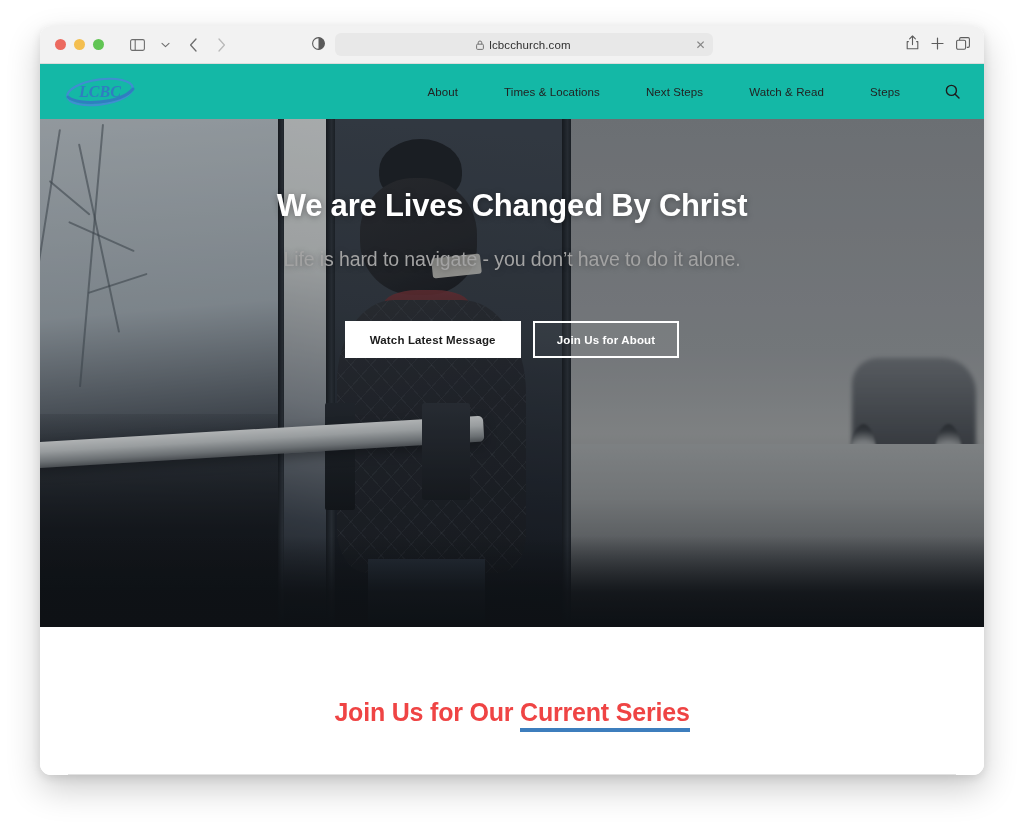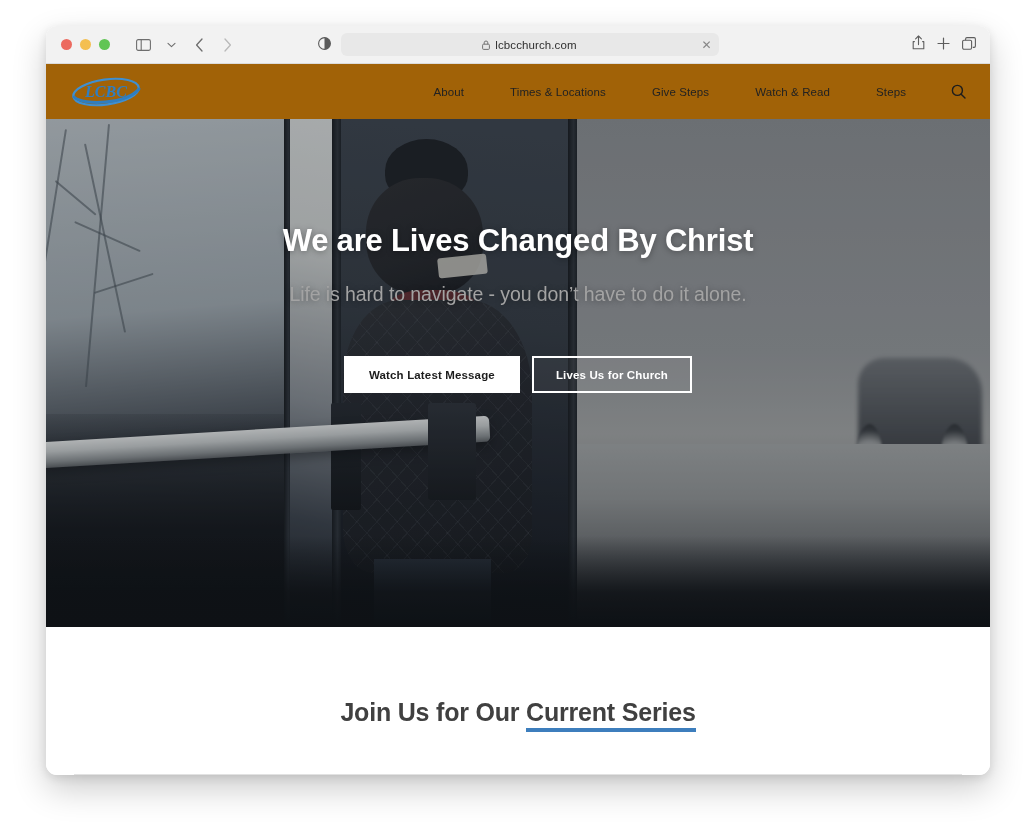--- a/index.html
+++ b/index.html
@@ -17,21 +17,20 @@
   .browser-window {
     position: absolute;
     left: 40px;
     top: 26px;
     width: 944px;
     height: 749px;
     background: #ffffff;
     border-radius: 11px;
     box-shadow: 0 14px 34px rgba(0,0,0,0.20), 0 3px 10px rgba(0,0,0,0.10);
     overflow: hidden;
-    margin-left: 6px;
   }
 
   
   .browser-toolbar {
     position: relative;
     height: 38px;
     background: #f2f2f2;
     border-bottom: 1px solid #dcdcdc;
     display: flex;
     align-items: center;
@@ -102,21 +101,21 @@
     right: 14px;
     display: flex;
     align-items: center;
     gap: 12px;
     color: #5d5d5d;
   }
 
   
   .site-header {
     height: 55px;
-    background: #a16207;
+    background: #14b8a6;
     display: flex;
     align-items: center;
     padding: 0 22px 0 24px;
   }
 
   .logo {
     position: relative;
     width: 72px;
     height: 34px;
   }
@@ -309,21 +308,21 @@
     background: rgba(28,32,40,0.30);
   }
 
   .hero-content {
     position: absolute;
     inset: 0;
     display: flex;
     flex-direction: column;
     align-items: center;
     justify-content: flex-start;
-    padding-top: 104px;
+    padding-top: 69px;
   }
   .hero-title {
     font-size: 31px;
     font-weight: bold;
     color: #ffffff;
     letter-spacing: -0.2px;
     text-shadow: 0 1px 6px rgba(0,0,0,0.35);
   }
   .hero-sub {
     margin-top: 24px;
@@ -364,21 +363,21 @@
     background: #ffffff;
     height: 148px;
     display: flex;
     align-items: flex-start;
     justify-content: center;
     padding-top: 71px;
   }
   .series-title {
     font-size: 25px;
     font-weight: bold;
-    color: #404040;
+    color: #ef4444;
     letter-spacing: -0.2px;
     white-space: nowrap;
   }
   .series-title .accent {
     border-bottom: 4px solid #3d7ebd;
     padding-bottom: 2px;
   }
   .section-divider {
     position: absolute;
     left: 28px; right: 28px;
@@ -471,21 +470,21 @@
       <svg width="72" height="34" viewBox="0 0 72 34">
         <ellipse cx="36" cy="17" rx="33" ry="12.5" fill="none" stroke="#3f8fd0" stroke-width="2.2" transform="rotate(-8 36 17)"></ellipse>
         <path d="M4 22 C14 31, 56 29, 69 14" fill="none" stroke="#2f7ec0" stroke-width="3" stroke-linecap="round"></path>
         <text x="36" y="22" text-anchor="middle" font-family="Liberation Serif, serif" font-size="16" font-style="italic" font-weight="bold" fill="#2f7ec0">LCBC</text>
       </svg>
     </div>
 
     <nav class="site-nav">
       <a class="nav-item">About</a>
       <a class="nav-item">Times &amp; Locations</a>
-      <a class="nav-item">Give Steps</a>
+      <a class="nav-item">Next Steps</a>
       <a class="nav-item">Watch &amp; Read</a>
       <a class="nav-item">Steps</a>
       <div class="nav-search">
         <svg width="15" height="15" viewBox="0 0 15 15" fill="none" stroke="currentColor" stroke-width="1.4" stroke-linecap="round">
           <circle cx="6.4" cy="6.4" r="5"></circle>
           <line x1="10.2" y1="10.2" x2="14" y2="14"></line>
         </svg>
       </div>
     </nav>
   </div>
@@ -534,21 +533,21 @@
       <div class="floor-band"></div>
     </div>
 
     <div class="hero-overlay"></div>
 
     <div class="hero-content">
       <h1 class="hero-title">We are Lives Changed By Christ</h1>
       <p class="hero-sub">Life is hard to navigate - you don’t have to do it alone.</p>
       <div class="hero-buttons">
         <a class="btn btn-primary">Watch Latest Message</a>
-        <a class="btn btn-outline">Lives Us for Church</a>
+        <a class="btn btn-outline">Join Us for About</a>
       </div>
     </div>
   </div>
 
   <div class="series-section">
     <h2 class="series-title"><span>Join Us for Our </span><span class="accent">Current Series</span></h2>
     <div class="section-divider"></div>
   </div>
 
 </div>

